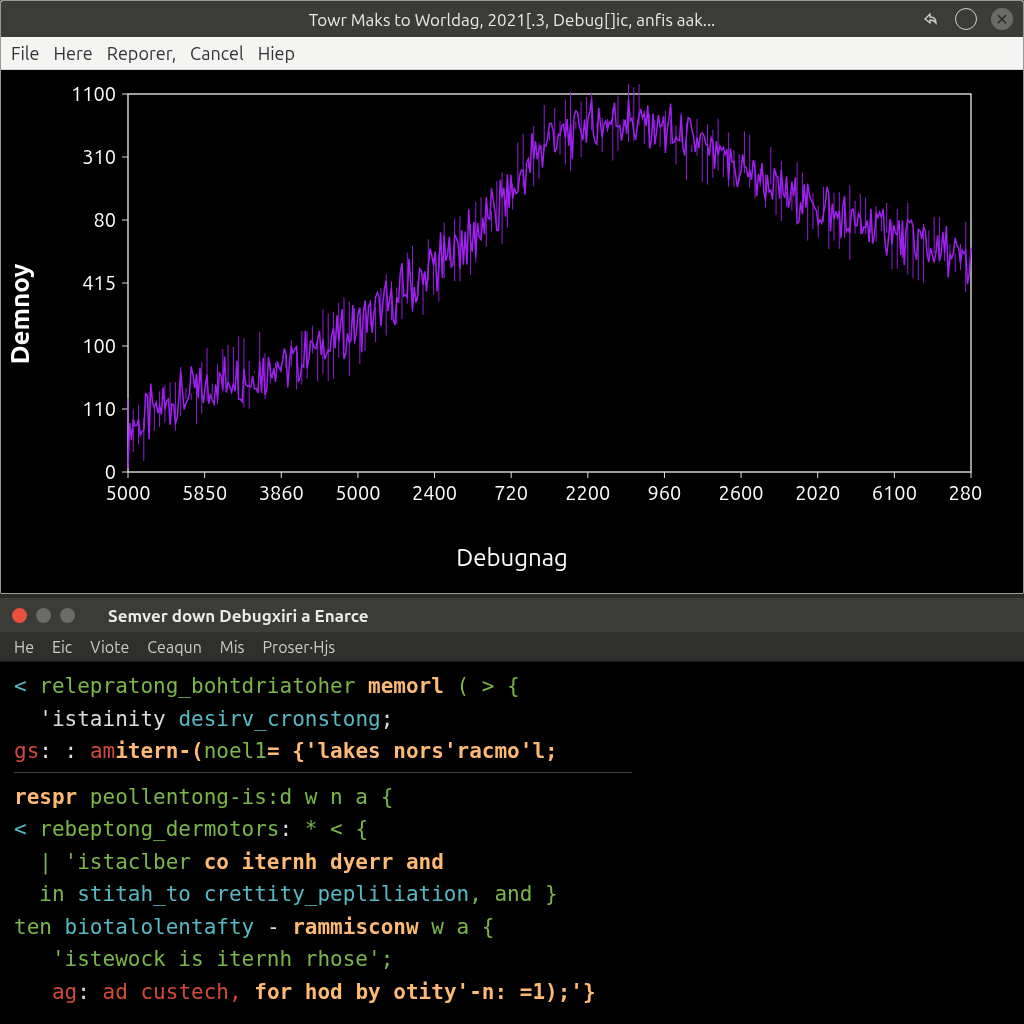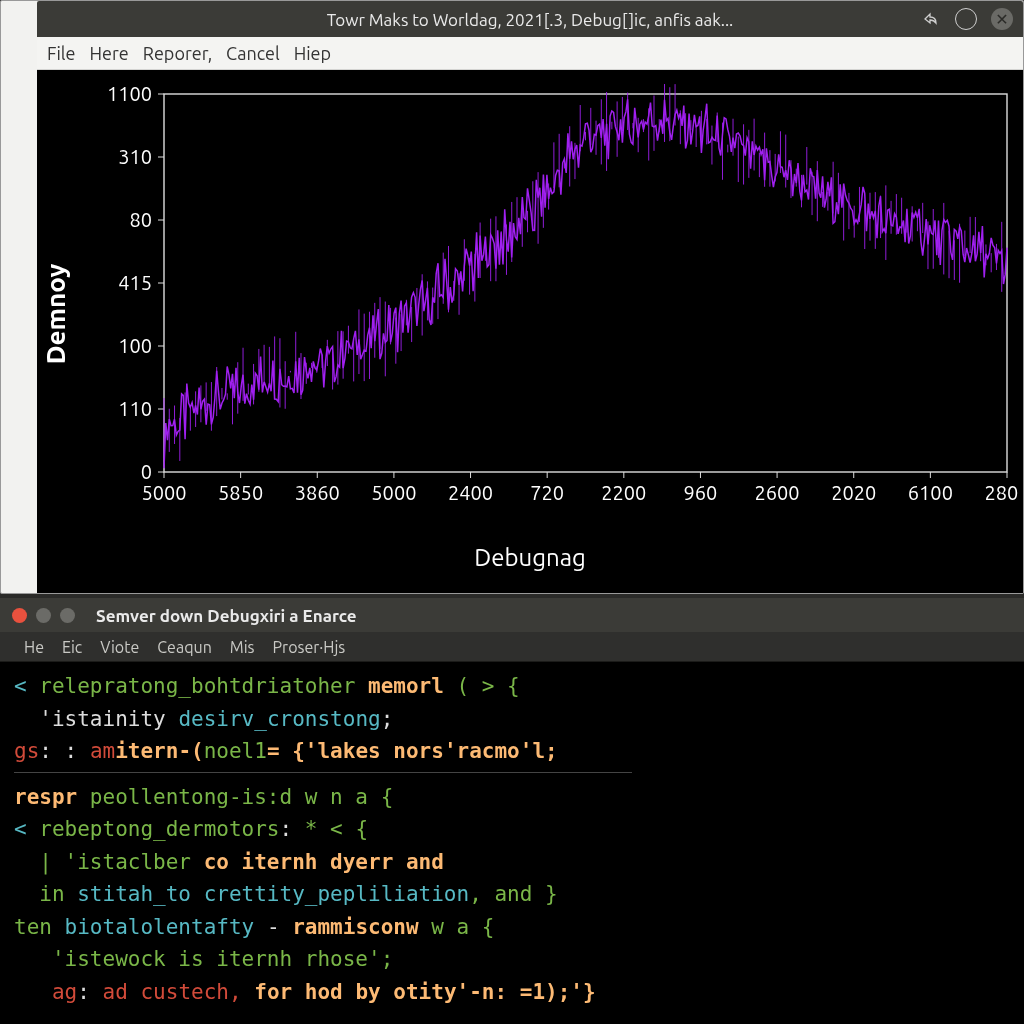--- a/index.html
+++ b/index.html
@@ -1,46 +1,46 @@
 <!DOCTYPE html>
 <html><head>
 <meta charset="utf-8">
 <style>
   * { box-sizing: border-box; margin: 0; padding: 0; }
   html, body { width: 1024px; height: 1024px; overflow: hidden; font-family: "Ubuntu", "DejaVu Sans", Arial, sans-serif; background:#3a3a3a; }
   .screen { display:flex; flex-direction:column; width:1024px; height:1024px; }
 
   
-  .win1 { background:#f2f2f0; border:1px solid #999; border-radius:2px; position:relative;padding-left:36px; }
+  .win1 { background:#f2f2f0; border:1px solid #999; border-radius:2px; position:relative; }
   .titlebar { height:36px; background:#3b3b37; color:#eaeaea; display:flex; align-items:center; justify-content:center; font-size:17px; position:relative; border-top-left-radius:2px; border-top-right-radius:2px; }
   .titlebar .icons { position:absolute; right:10px; top:0; height:36px; display:flex; align-items:center; gap:14px; color:#cfcfcf; font-size:16px; }
   .titlebar .icons .ic { width:22px; height:22px; border-radius:50%; display:flex; align-items:center; justify-content:center; background:transparent; }
   .titlebar .icons .ic.circle { border:1.5px solid #cfcfcf; }
   .titlebar .icons .ic.close { background:#6a6a66; color:#2b2b28; font-weight:bold; }
   .menubar { height:33px; background:#f4f4f2; border-bottom:1px solid #d4d4d2; display:flex; align-items:center; padding:0 10px; gap:14px; font-size:18px; color:#333; }
   .menubar .mi { cursor:default; }
   .plotwrap { background:#000; padding:14px 22px 22px 22px; }
   .plot { position:relative; width:960px; height:460px; }
   .ylabel { position:absolute; left:-4px; top:50%; transform:translate(-50%,-50%) rotate(-90deg); transform-origin:center; color:#fff; font-size:26px; font-weight:600; white-space:nowrap; }
   .xlabel { text-align:center; color:#fff; font-size:24px; }
   
   svg.chart { width:100%; height:100%; display:block; }
   .axisline { stroke:#ddd; stroke-width:1.4; }
   .tickline { stroke:#ddd; stroke-width:1; }
   .series { stroke:#a020f0; stroke-width:1.5; fill:none; }
   .series-noise { stroke:#a020f0; stroke-width:1; opacity:.9; }
 
   
   .win2 { flex:1; display:flex; flex-direction:column; border-top:4px solid #2a2a28; }
-  .titlebar2 { height:34px; background:#3b3b37; display:flex; align-items:center; padding:12px 12px; gap:9px; position:relative; }
+  .titlebar2 { height:34px; background:#3b3b37; display:flex; align-items:center; padding:12px 12px; gap:21px; position:relative; }
   .dots { display:flex; gap:9px; align-items:center; }
   .dot { width:15px; height:15px; border-radius:50%; background:#6b6b67; }
   .dot.red { background:#e9513e; }
   .wintitle2 { color:#eaeaea; font-size:17px; font-weight:600; margin-left:12px; }
-  .menubar2 { height:30px; background:#2f2f2d; display:flex; align-items:center; padding:0 24px; gap:18px; font-size:16px; color:#c9c9c5; border-bottom:1px solid #1b1b19; }
+  .menubar2 { height:30px; background:#2f2f2d; display:flex; align-items:center; padding:0 14px; gap:18px; font-size:16px; color:#c9c9c5; border-bottom:1px solid #1b1b19; }
   .codearea { flex:1; background:#000; color:#ddd; font-family:"DejaVu Sans Mono","Ubuntu Mono",monospace; font-size:21px; line-height:1.55; padding:8px 14px 14px 14px; white-space:pre; overflow:hidden; }
   .hl-red    { color:#d24b3a; }
   .hl-yellow { color:#fdba74;font-weight:bold; }
   .hl-green  { color:#7ab648;margin-top:29px; }
   .hl-cyan   { color:#57b9c4; }
   .rule { border-bottom:1px solid #444; display:block; height:0; margin:4px 0 8px 0; width:62%; }
 </style>
 </head>
 <body>
 

